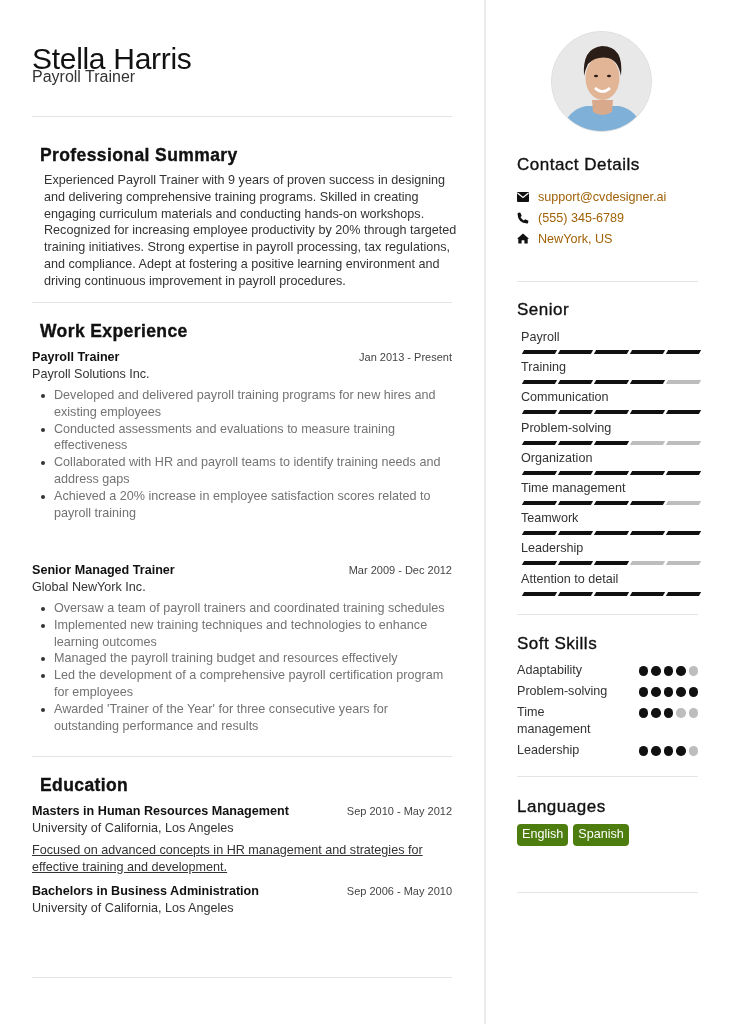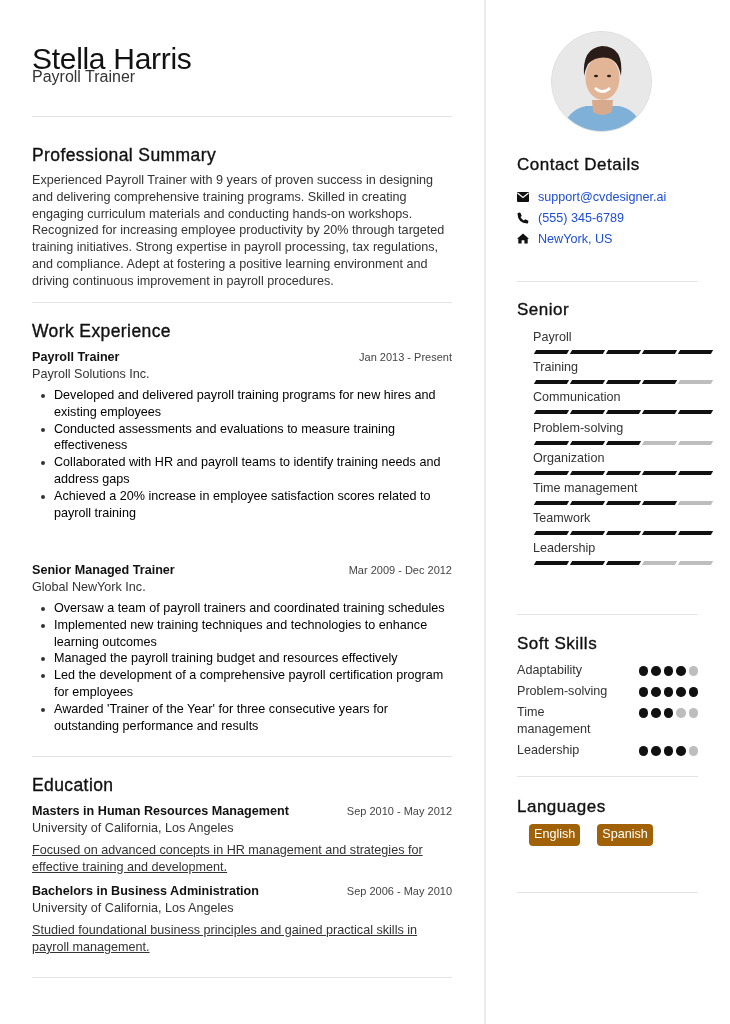--- a/index.html
+++ b/index.html
@@ -7,61 +7,61 @@
     body { font-family: "Liberation Sans", "DejaVu Sans", sans-serif; color: #2b2b2b; position: relative; }
 
     .left { position: absolute; left: 32px; top: 0; width: 420px; }
     .vdivider { position: absolute; left: 484px; top: 0; width: 2px; height: 1024px; background: #ececec; }
     .right { position: absolute; left: 517px; top: 0; width: 181px; }
 
     .name { position: absolute; top: 41px; left: 0; font-size: 30px; font-weight: 400; color: #111; letter-spacing: -0.3px; line-height: 36px; }
     .role { position: absolute; top: 67px; left: 0; font-size: 16px; color: #333; line-height: 20px; }
     .hr { height: 1px; background: #e4e4e4; position: absolute; left: 0; width: 420px; }
 
-    .section-title { font-size: 17.5px; font-weight: 400; color: #111; letter-spacing: 0.4px; position: absolute; left: 0; line-height: 22px; -webkit-text-stroke: 0.35px #111; }
-
-    .para { position: absolute; left: 0; width: 420px; font-size: 12.6px; line-height: 16.8px; color: #333; }
+    .section-title { font-size: 17.5px; font-weight: 700; color: #111; letter-spacing: 0.4px; position: absolute; left: 8px; line-height: 22px; -webkit-text-stroke: 0.35px #111; }
+
+    .para { position: absolute; left: 12px; width: 420px; font-size: 12.6px; line-height: 16.8px; color: #333; }
 
     .job { position: absolute; left: 0; width: 420px; }
     .job-head { display: flex; justify-content: space-between; align-items: baseline; }
     .job-title { font-size: 12.6px; font-weight: 700; color: #111; line-height: 17px; }
     .job-date { font-size: 11px; color: #444; line-height: 16px; }
     .job-company { font-size: 12.6px; color: #333; line-height: 17px; }
     .bullets { list-style: none; margin-top: 4px; }
-    .bullets li { position: relative; padding-left: 22px; font-size: 12.6px; line-height: 16.8px; color: #000000; }
+    .bullets li { position: relative; padding-left: 22px; font-size: 12.6px; line-height: 16.8px; color: #737373; }
     .bullets li::before { content: ""; position: absolute; left: 9px; top: 7px; width: 4px; height: 4px; border-radius: 50%; background: #333; }
 
     .edu { position: absolute; left: 0; width: 420px; }
     .edu-desc { font-size: 12.6px; line-height: 16.8px; color: #333; margin-top: 5px; text-decoration: underline; }
 
     .photo { position: absolute; left: 34px; top: 31px; width: 101px; height: 101px; border-radius: 50%; background: #e9e9e9; overflow: hidden; border: 1px solid #ddd; }
 
     .r-title { position: absolute; left: 0; font-size: 17px; color: #111; letter-spacing: 0.5px; line-height: 22px; -webkit-text-stroke: 0.35px #111; }
     .r-hr { position: absolute; left: 0; width: 181px; height: 1px; background: #e4e4e4; }
 
     .contact { position: absolute; left: 0; top: 186px; width: 181px; }
-    .contact-row { display: flex; align-items: center; height: 21px; font-size: 12.6px; color: #1d4ed8; text-align: center; }
+    .contact-row { display: flex; align-items: center; height: 21px; font-size: 12.6px; color: #a16207; text-align: center; }
     .contact-row .ic { width: 12px; height: 12px; margin-right: 9px; display: inline-flex; align-items: center; justify-content: center; }
 
-    .skills { position: absolute; left: 16px; top: 329px; width: 181px; }
+    .skills { position: absolute; left: 4px; top: 329px; width: 181px; }
     .skill { height: 30.2px; }
     .skill-label { font-size: 12.6px; color: #333; line-height: 16px; }
     .bars { display: flex; gap: 3px; margin-top: 5px; padding-left: 2px; }
     .bar { width: 33px; height: 4px; background: #111; transform: skewX(-30deg); }
     .bar.off { background: #bdbdbd; }
 
     .soft { position: absolute; left: 0; top: 662px; width: 181px; }
     .soft-row { display: flex; justify-content: space-between; align-items: flex-start; font-size: 12.6px; color: #333; line-height: 17px; margin-bottom: 4px; }
     .soft-row .lbl { width: 100px; }
     .dots { display: flex; gap: 3px; padding-top: 4px; }
     .dot { width: 9.5px; height: 9.5px; border-radius: 50%; background: #111; }
     .dot.off { background: #bdbdbd; }
 
     .langs { position: absolute; left: 0; top: 824px; display: flex; gap: 5px; }
-    .lang { background: #a16207; color: #fff; font-size: 12.6px; padding: 3px 5px 4px; border-radius: 4px; line-height: 15px; margin-left: 12px; }
+    .lang { background: #4d7c0f; color: #fff; font-size: 12.6px; padding: 3px 5px 4px; border-radius: 4px; line-height: 15px; }
   </style>
 </head>
 <body>
 
 <div class="vdivider"></div>
 
 <div class="left">
   <div class="name">Stella Harris</div>
   <div class="role">Payroll Trainer</div>
   <div class="hr" style="top:116px"></div>
@@ -112,21 +112,20 @@
     <div class="job-company">University of California, Los Angeles</div>
     <div class="edu-desc">Focused on advanced concepts in HR management and strategies for effective training and development.</div>
   </div>
 
   <div class="edu" style="top:883px">
     <div class="job-head">
       <span class="job-title">Bachelors in Business Administration</span>
       <span class="job-date">Sep 2006 - May 2010</span>
     </div>
     <div class="job-company">University of California, Los Angeles</div>
-    <div class="edu-desc">Studied foundational business principles and gained practical skills in payroll management.</div>
   </div>
   <div class="hr" style="top:977px"></div>
 </div>
 
 <div class="right">
   <div class="photo">
     <svg width="101" height="101" viewBox="0 0 101 101">
       <rect width="101" height="101" fill="#e8e8e8"></rect>
       <path d="M10 101 Q14 78 34 74 L67 74 Q87 78 91 101 Z" fill="#7fb0d8"></path>
       <path d="M40 68 L61 68 L60 80 Q50 86 41 80 Z" fill="#d9a98c"></path>
@@ -243,20 +242,30 @@
       <div class="skill">
         <div class="skill-label">Leadership</div>
         <div class="bars">
           <span class="bar"></span>
           <span class="bar"></span>
           <span class="bar"></span>
           <span class="bar off"></span>
           <span class="bar off"></span>
         </div>
       </div>
+      <div class="skill">
+        <div class="skill-label">Attention to detail</div>
+        <div class="bars">
+          <span class="bar"></span>
+          <span class="bar"></span>
+          <span class="bar"></span>
+          <span class="bar"></span>
+          <span class="bar"></span>
+        </div>
+      </div>
     </div>
   <div class="r-hr" style="top:614px"></div>
 
   <div class="r-title" style="top:633px">Soft Skills</div>
   <div class="soft" id="soft-list">
       <div class="soft-row">
         <span class="lbl">Adaptability</span>
         <span class="dots">
           <span class="dot"></span>
           <span class="dot"></span>

